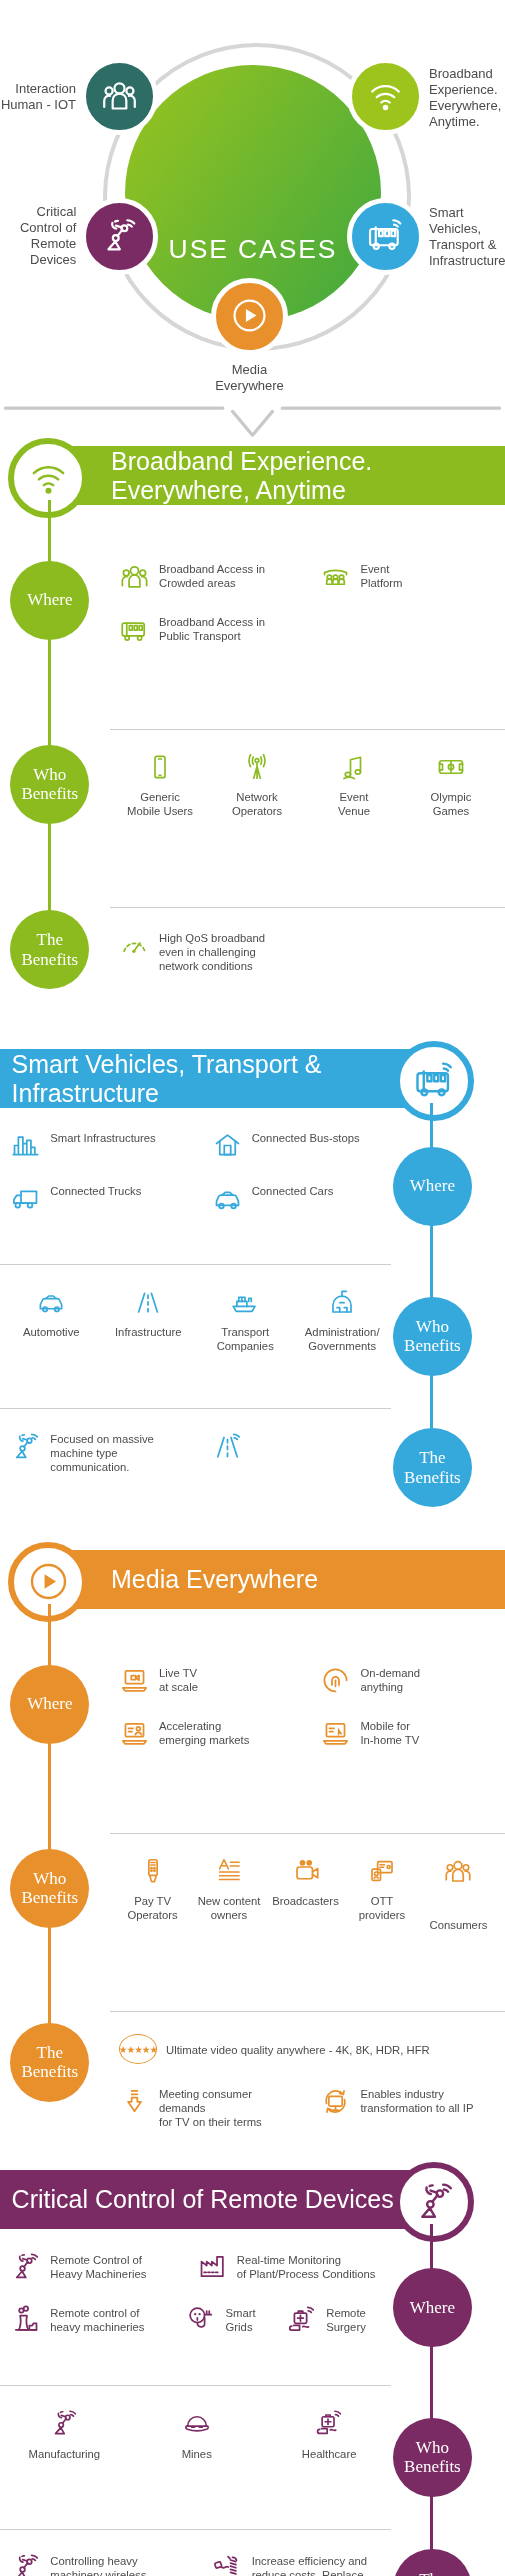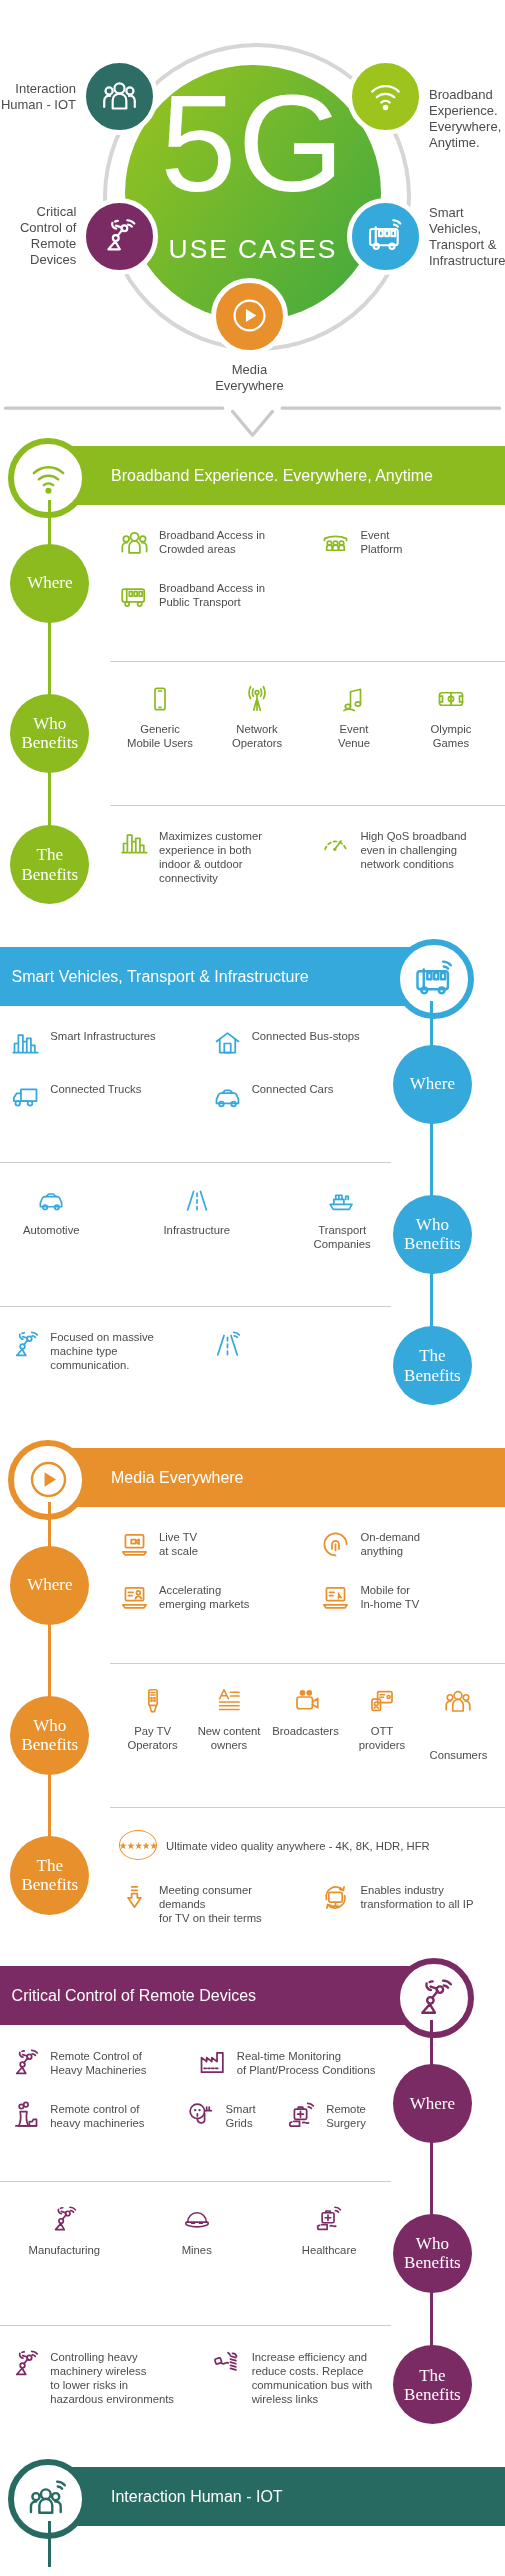--- a/index.html
+++ b/index.html
@@ -12,32 +12,32 @@
   .hero-circle{position:absolute;left:125px;top:65px;width:256px;height:256px;border-radius:50%;text-align:center;}
   .hero-5g{position:absolute;left:0;right:0;top:6.5px;font-size:137px;line-height:1.05;color:#fff;font-weight:400;letter-spacing:1.3px;}
   .hero-sub{position:absolute;left:0;right:0;top:169px;font-size:26.5px;letter-spacing:1.9px;color:#fff;font-weight:400;}
   .sat{position:absolute;width:67px;height:67px;border-radius:50%;background:var(--c);border:5.2px solid #fff;display:flex;align-items:center;justify-content:center;color:#fff;}
   .sat svg{width:39px;height:39px;}
   .sat-tl{left:81px;top:58px;} .sat-tr{left:347px;top:58px;}
   .sat-l{left:81px;top:198px;} .sat-r{left:347px;top:198px;}
   .sat-b{left:211px;top:278px;}
   .sat-label{position:absolute;font-size:13px;line-height:1.22;color:#4c4c4c;white-space:pre-line;}
   .lab-tl{left:0;width:76px;top:81px;text-align:right;}
-  .lab-tr{left:429px;top:66px;width:76px;text-align:left;margin-top:21px;}
+  .lab-tr{left:429px;top:66px;width:76px;text-align:left;}
   .lab-l{left:1.3px;width:75px;top:204px;text-align:right;}
   .lab-r{left:429px;top:205px;width:76px;text-align:left;}
   .lab-b{left:185px;top:362px;width:129px;text-align:center;}
   .chev{position:absolute;left:0;bottom:2.6px;}
 
   
   .section{position:relative;margin-bottom:23px;}
   .sec-head{height:59px;background:var(--c);display:flex;align-items:center;position:relative;}
   .section.left  .sec-head{margin-left:43px;padding-left:68px;}
   .section.right .sec-head{margin-right:72px;padding-left:11.6px;}
-  .sec-title{font-size:16px;color:#fff;font-weight:400;}
+  .sec-title{font-size:25px;color:#fff;font-weight:400;}
   .head-circle{position:absolute;top:-8.4px;width:68px;height:68px;background:#fff;border:6.5px solid var(--c);border-radius:50%;display:flex;align-items:center;justify-content:center;color:var(--c);}
   .head-circle svg{width:43px;height:43px;}
   .section.left  .head-circle{left:-35px;}
   .section.right .head-circle{right:-41px;}
 
   .sec-body{display:grid;}
   .section.left  .sec-body{grid-template-columns:110px 1fr;}
   .section.right .sec-body{grid-template-columns:1fr 114px;}
   .rail-cell{display:flex;align-items:center;position:relative;min-height:97px;}
   .section.left  .rail-cell{justify-content:flex-start;padding-left:10.3px;grid-column:1;}
@@ -45,21 +45,21 @@
   .rail-circle{width:79px;height:79px;border-radius:50%;background:var(--c);color:#fff;display:flex;align-items:center;justify-content:center;text-align:center;font-size:17px;line-height:1.12;white-space:pre-line;position:relative;z-index:2;font-family:Liberation Serif, serif;}
   .rail-cell::before,.rail-cell::after{content:'';position:absolute;width:3.2px;background:var(--c);z-index:1;}
   .section.left  .rail-cell::before,.section.left  .rail-cell::after{left:48px;}
   .section.right .rail-cell::before,.section.right .rail-cell::after{left:39px;}
   .rail-cell::before{top:-1.3px;height:calc(50% - 36px);}
   .rail-cell::after{bottom:-1.3px;height:calc(50% - 36px);}
   .rail-cell.first::before{top:-5.2px;height:calc(50% - 32px);}
   .rail-cell.last::after{display:none;}
 
   .content{padding:22px 7.8px 18px 9px;}
-  .section.left  .content{grid-column:2;padding-right:13px;}
+  .section.left  .content{grid-column:2;padding-right:13px;margin-top:34px;}
   .section.right .content{grid-column:1;padding-left:10.3px;}
   .content.who,.content.benefits{border-top:1.3px solid #cdcdcd;}
   .content.where{min-height:116px;}
   .content.who{min-height:103px;}
   .content.benefits{min-height:78px;}
   .row1{grid-row:1;} .row2{grid-row:2;} .row3{grid-row:3;}
 
   .grid{display:flex;flex-wrap:wrap;justify-content:space-between;row-gap:22px;}
   .item{display:flex;gap:9px;align-items:flex-start;}
   .item .ico{width:31px;height:31px;flex-shrink:0;color:var(--c);}
@@ -72,21 +72,20 @@
   .ico.stars{width:36px;height:28px;border:1.6px solid currentColor;border-radius:50%;display:flex;align-items:center;justify-content:center;font-size:9.7px;letter-spacing:-1px;overflow:visible;white-space:nowrap;}
 </style>
 </head>
 <body>
 
 <div class="page">
 
   <div class="hero">
     <div class="hero-ring"></div>
     <div class="hero-circle" id="heroCircle" style="background: linear-gradient(125deg, rgb(154, 196, 31), rgb(63, 168, 63));">
-      <div class="hero-5g">5G</div>
       <div class="hero-sub">USE CASES</div>
     </div>
     <div class="sat sat-tl" style="--c: #2d6d66;">
         <span class="ico"><svg viewBox="0 0 24 24" fill="none" stroke="currentColor" stroke-width="1.35" stroke-linecap="round" stroke-linejoin="round">
             <circle cx="12" cy="7.6" r="3.1"></circle>
             <path d="M7.8 20v-5a4.2 4.2 0 0 1 8.4 0v5z"></path>
             <circle cx="5.6" cy="9.2" r="2.2"></circle>
             <path d="M2.6 19v-3.8a3 3 0 0 1 3.6-3"></path>
             <circle cx="18.4" cy="9.2" r="2.2"></circle>
             <path d="M21.4 19v-3.8a3 3 0 0 0-3.6-3"></path>
@@ -257,29 +256,20 @@
           </div>
         </div>
         <div class="rail-cell row3 last">
           <div class="rail-circle">The
 Benefits</div>
         </div>
         <div class="content benefits row3">
           <div class="grid">
             <div class="item inline" style="flex-basis: 46%;">
               <span class="ico"><svg viewBox="0 0 24 24" fill="none" stroke="currentColor" stroke-width="1.35" stroke-linecap="round" stroke-linejoin="round">
-                  <path d="M3.5 19v-7h3v7M6.5 19V5.5H10V19M10 19v-8.5h3V19M13 19V8h3.2v11M16.2 19v-5.5h3V19M2.5 19h19"></path>
-                </svg></span>
-              <span class="lbl">Maximizes customer
-experience in both
-indoor &amp; outdoor
-connectivity</span>
-            </div>
-            <div class="item inline" style="flex-basis: 46%;">
-              <span class="ico"><svg viewBox="0 0 24 24" fill="none" stroke="currentColor" stroke-width="1.35" stroke-linecap="round" stroke-linejoin="round">
                   <path d="M4 16.5a8.3 8.3 0 0 1 16 0" stroke-dasharray="2.4 2.2"></path>
                   <path d="M11.6 16.2l4.6-6.2"></path>
                   <circle cx="11.5" cy="16.5" r="1.3" fill="currentColor" stroke="none"></circle>
                 </svg></span>
               <span class="lbl">High QoS broadband
 even in challenging
 network conditions</span>
             </div>
           </div>
         </div>
@@ -368,20 +358,30 @@
             <div class="item stacked" style="flex-basis: 22%;">
               <span class="ico"><svg viewBox="0 0 24 24" fill="none" stroke="currentColor" stroke-width="1.35" stroke-linecap="round" stroke-linejoin="round">
                   <path d="M2.5 15.5h17.5l-2.3 4H5z"></path>
                   <path d="M5.5 15.5v-4h8v4"></path>
                   <path d="M7 11.5V8.2h5v3.3M9.5 8.2v3.3"></path>
                   <path d="M15 11.5V9h2v2.5"></path>
                 </svg></span>
               <span class="lbl">Transport
 Companies</span>
             </div>
+            <div class="item stacked" style="flex-basis: 22%;">
+              <span class="ico"><svg viewBox="0 0 24 24" fill="none" stroke="currentColor" stroke-width="1.35" stroke-linecap="round" stroke-linejoin="round">
+                  <path d="M4.8 20v-5.5a7.2 7.2 0 0 1 14.4 0V20z"></path>
+                  <path d="M12 7.3V3.5h3.4"></path>
+                  <path d="M8 16.5h2.2V20M13.8 16.5H16V20"></path>
+                  <path d="M10.3 12.5h3.4"></path>
+                </svg></span>
+              <span class="lbl">Administration/
+Governments</span>
+            </div>
           </div>
         </div>
         <div class="rail-cell row3 last">
           <div class="rail-circle">The
 Benefits</div>
         </div>
         <div class="content benefits row3">
           <div class="grid">
             <div class="item inline" style="flex-basis: 46%;">
               <span class="ico"><svg viewBox="0 0 24 24" fill="none" stroke="currentColor" stroke-width="1.35" stroke-linecap="round" stroke-linejoin="round">

